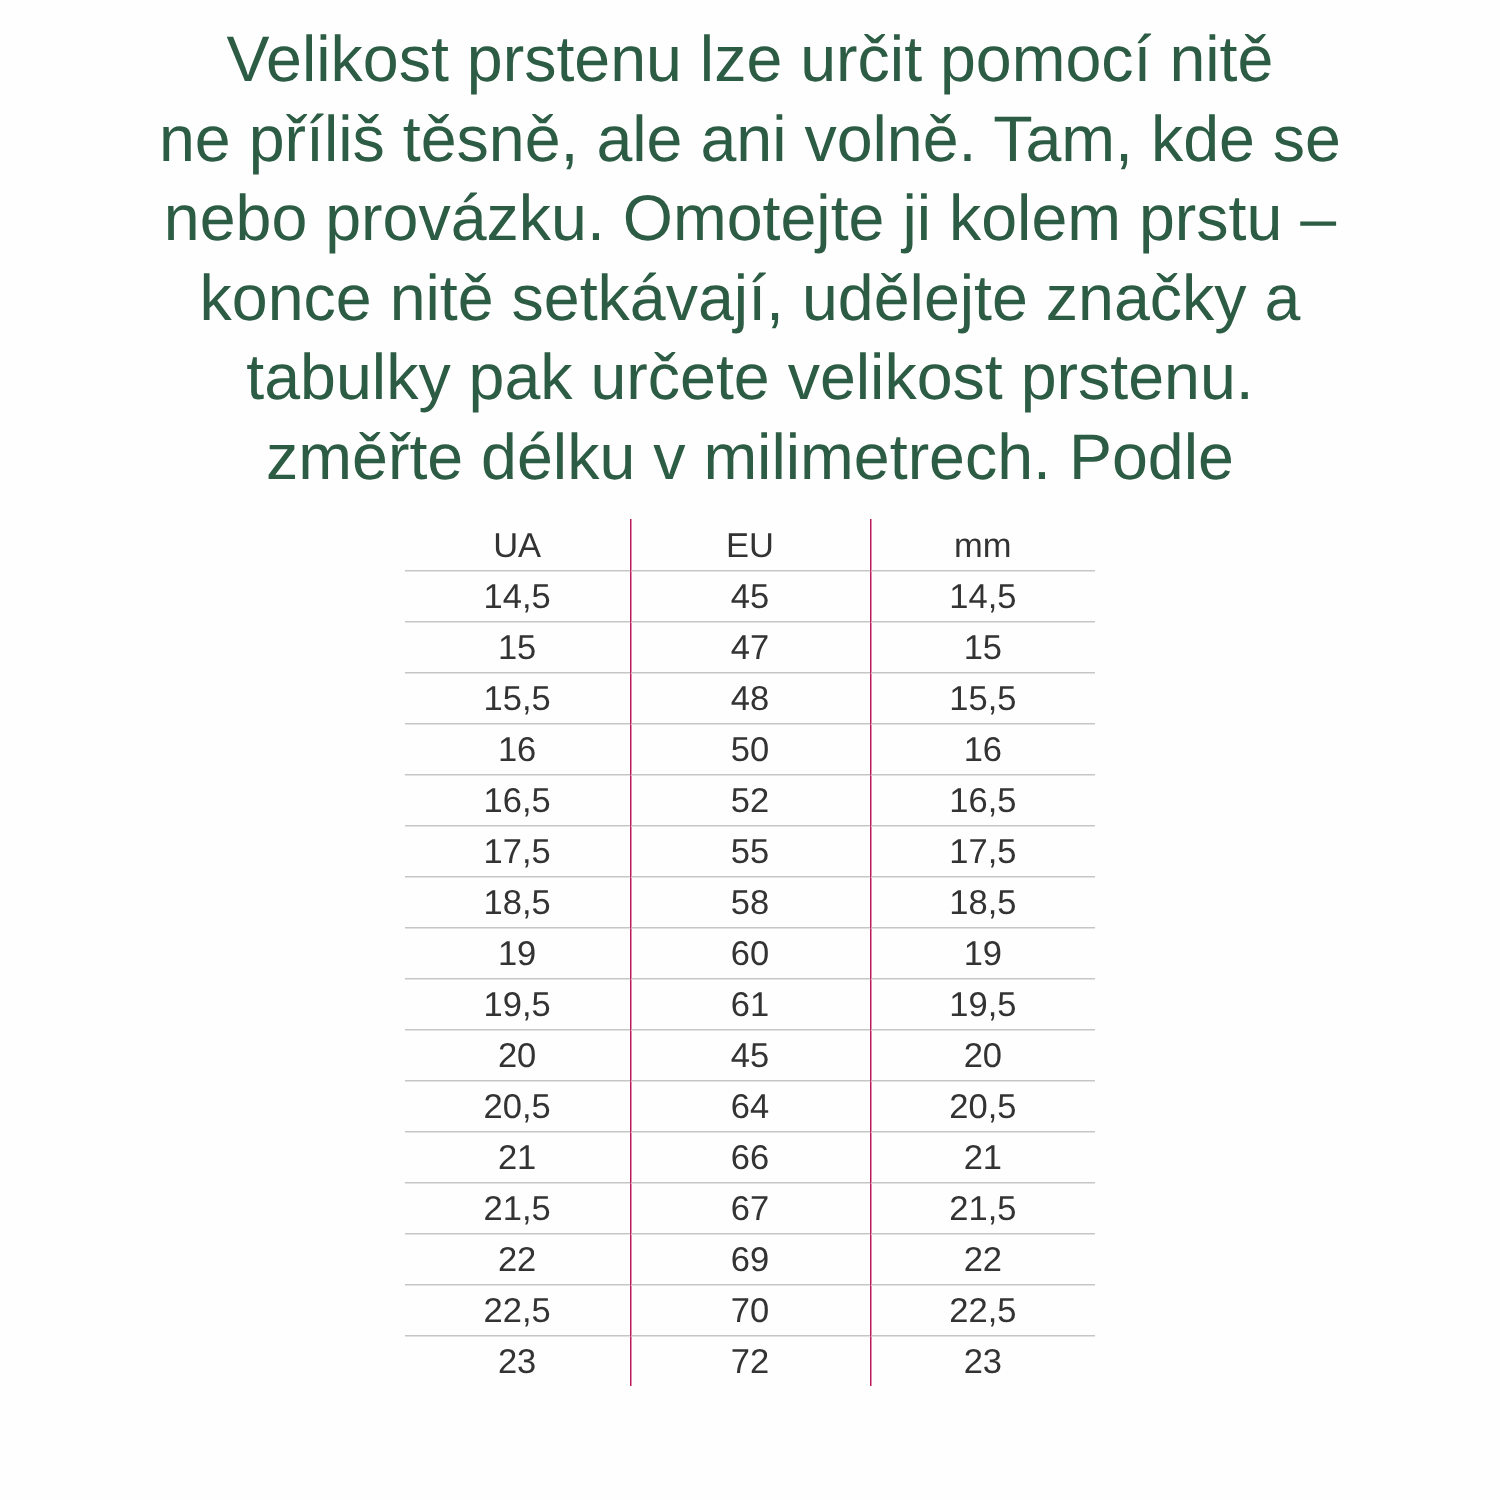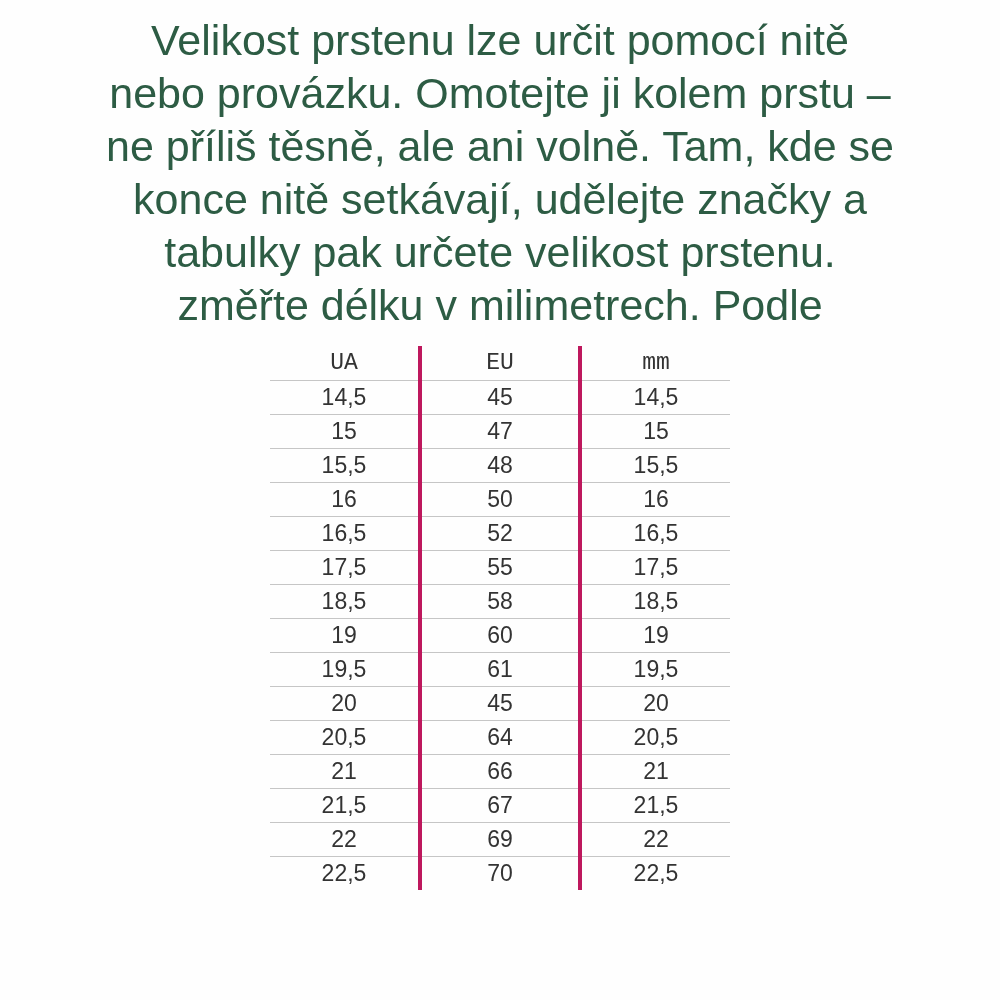--- a/index.html
+++ b/index.html
@@ -31,39 +31,39 @@
     font-size: 23px;
     color: #333333;
     text-align: center;
   }
   table.size-table th,
   table.size-table td {
     padding: 0;
     font-weight: normal;
     vertical-align: middle;
   }
-  table.size-table th { height: 34px; font-family: Liberation Mono, monospace; }
+  table.size-table th { height: 34px; }
   table.size-table td { height: 33px; }
   table.size-table tr { border-bottom: 1px solid #c6c6c6; }
   table.size-table tbody tr:last-child { border-bottom: none; }
   table.size-table th + th,
-  table.size-table td + td { border-left: 4px solid #be185d; }
+  table.size-table td + td { border-left: 1px solid #be185d; }
   .col-ua { width: 150px; }
   .col-eu { width: 160px; }
   .col-mm { width: 150px; }
 </style>
 </head>
 <body>
 
 <main>
 
   <div class="intro">
       <div class="intro-line">Velikost prstenu lze určit pomocí nitě</div>
+      <div class="intro-line">ne příliš těsně, ale ani volně. Tam, kde se</div>
       <div class="intro-line">nebo provázku. Omotejte ji kolem prstu –</div>
-      <div class="intro-line">ne příliš těsně, ale ani volně. Tam, kde se</div>
       <div class="intro-line">konce nitě setkávají, udělejte značky a</div>
       <div class="intro-line">tabulky pak určete velikost prstenu.</div>
       <div class="intro-line">změřte délku v milimetrech. Podle</div>
     </div>
 
   <table class="size-table">
     <colgroup>
       <col class="col-ua">
       <col class="col-eu">
       <col class="col-mm">
@@ -144,16 +144,21 @@
         <tr>
           <td>22</td>
           <td>69</td>
           <td>22</td>
         </tr>
         <tr>
           <td>22,5</td>
           <td>70</td>
           <td>22,5</td>
         </tr>
+        <tr>
+          <td>23</td>
+          <td>72</td>
+          <td>23</td>
+        </tr>
       </tbody>
   </table>
 
 </main>
 
 </body></html>

